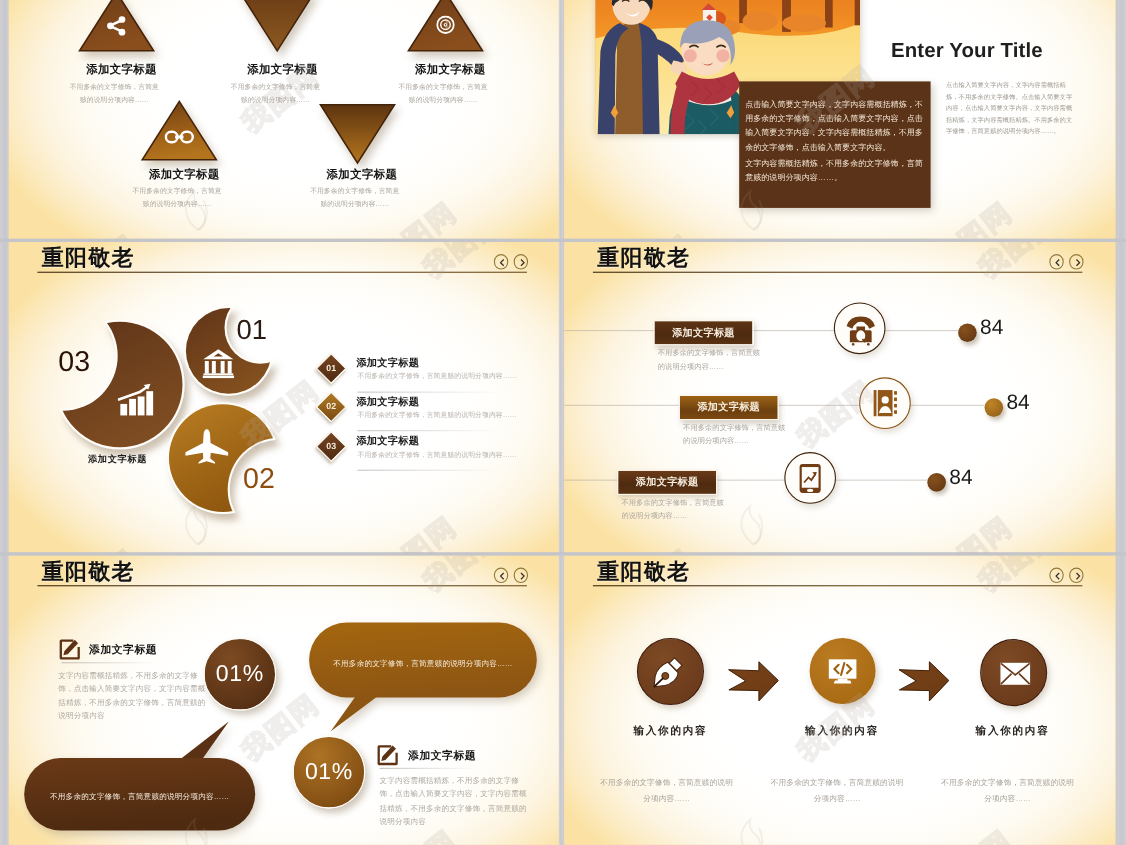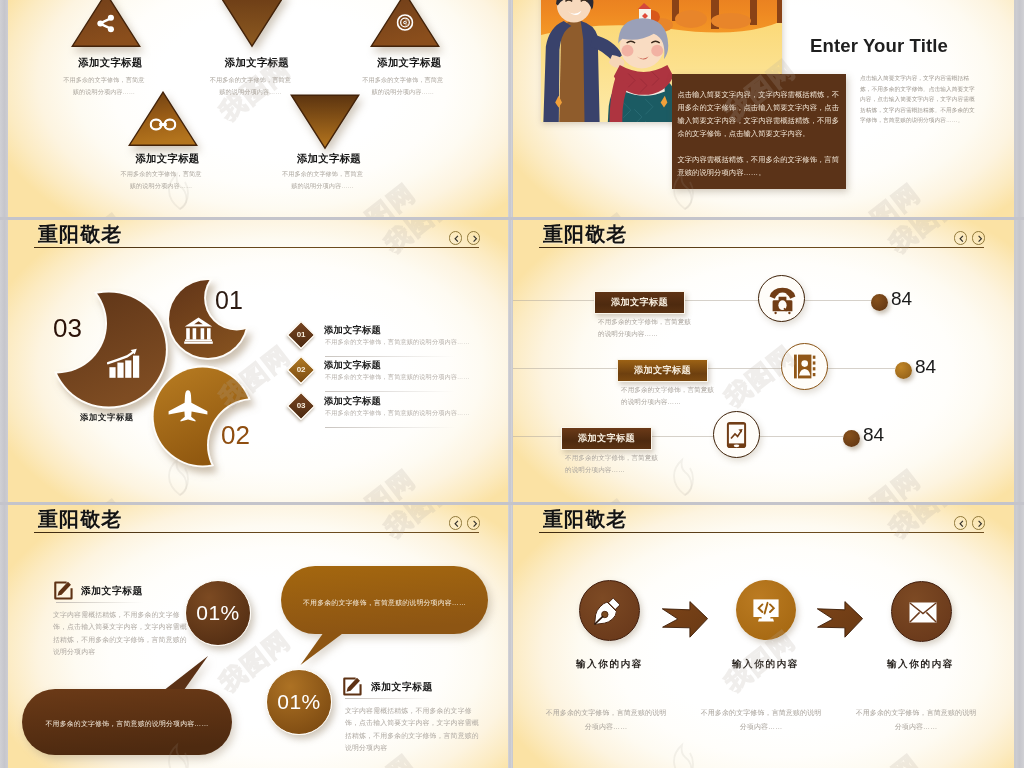--- a/index.html
+++ b/index.html
@@ -332,21 +332,21 @@
                 <path d="M126 74 l8 8 -8 8"></path>
         </g>
         <path d="M88 165 q6-24 26-24 t26 24z" fill="#f6d6b7"></path>
         <path d="M136 110 l5-8 3 8 -4 6z" fill="#f0a03a"></path>
         </g>
         </g>
       </svg>
     </div>
     <div class="introbox" style="left:159px;top:140px;width:174px;height:115px;padding:14px 0 0 5.4px;box-sizing:border-box;">
       <p style="width:162px;">点击输入简要文字内容，文字内容需概括精炼，不用多余的文字修饰，点击输入简要文字内容，点击输入简要文字内容，文字内容需概括精炼，不用多余的文字修饰，点击输入简要文字内容。</p>
-      <p style="margin-top:13px;width:162px;">文字内容需概括精炼，不用多余的文字修饰，言简意赅的说明分项内容……。</p>
+      <p style="margin-top:2px;width:162px;">文字内容需概括精炼，不用多余的文字修饰，言简意赅的说明分项内容……。</p>
     </div>
     <div class="introtitle" style="left:297px;top:101px;">Enter Your Title</div>
     <div class="introside" style="left:347px;top:139px;width:120px;">点击输入简要文字内容，文字内容需概括精炼，不用多余的文字修饰。点击输入简要文字内容，点击输入简要文字内容，文字内容需概括精炼，文字内容需概括精炼。不用多余的文字修饰，言简意赅的说明分项内容……。</div>
   </div>
 
   <div class="slide c0 r1">
     <div class="wm">
       <div class="wmk" style="left:205px;top:168px;">我图网</div>
       <div class="wmk" style="left:370px;top:14px;">我图网</div>
       <div class="wmk" style="left:40px;top:322px;">我图网</div>

